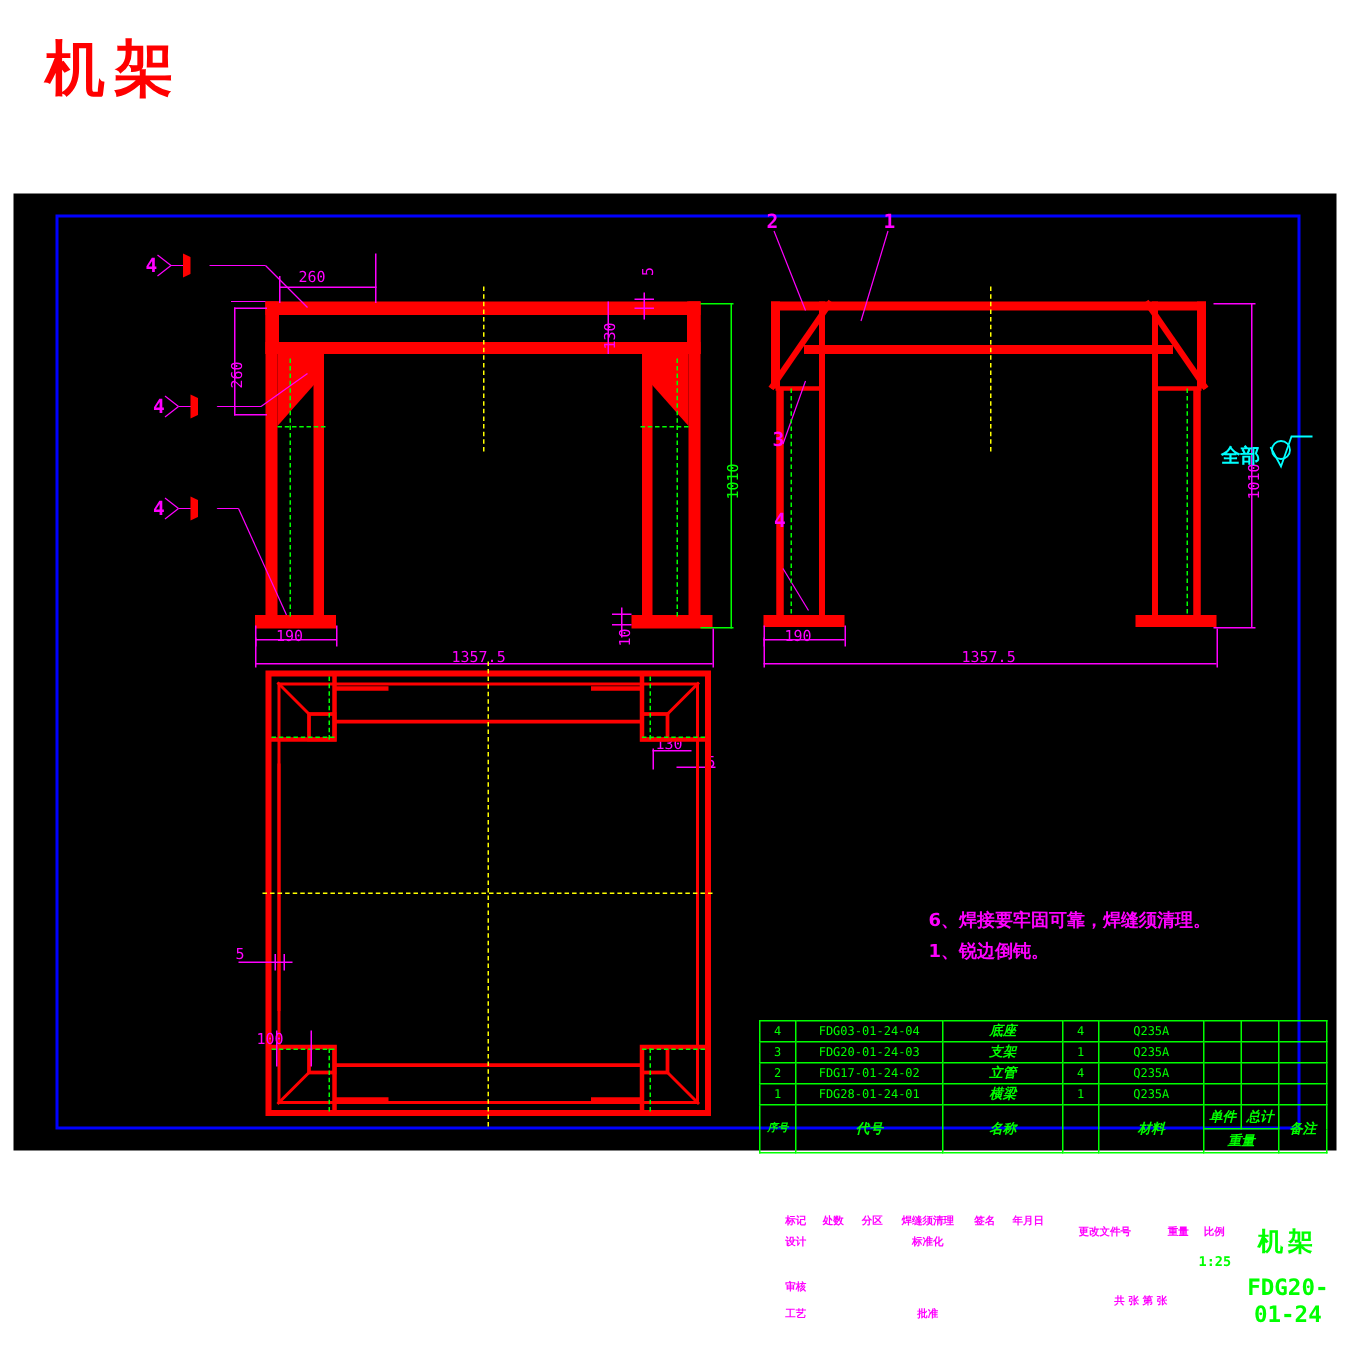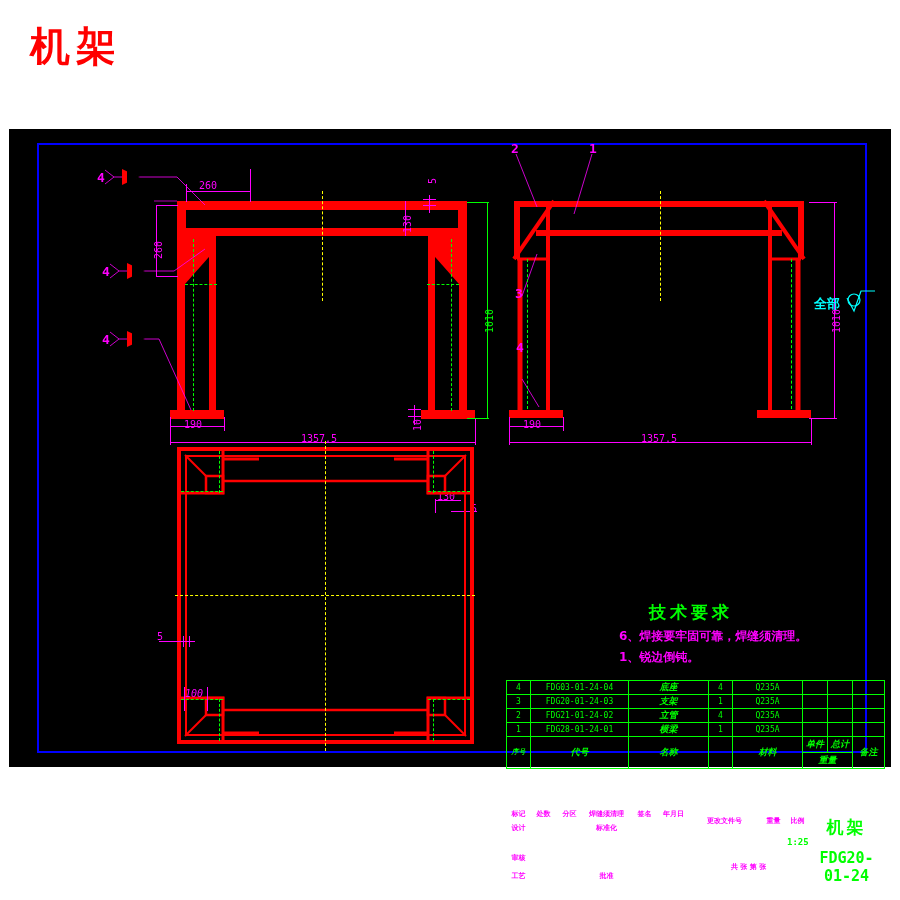--- a/index.html
+++ b/index.html
@@ -45,21 +45,21 @@
   
   table.cad{position:absolute;border-collapse:collapse;table-layout:fixed;}
   table.cad td{padding:0;text-align:center;vertical-align:middle;
      font-family:"DejaVu Sans Mono","Liberation Mono",monospace;}
   
   #bom{left:497px;top:551px;width:378px;}
   #bom td{border:1px solid #00ff00;color:#00ff00;font-size:8px;height:13px;}
   #bom td.cn{font-family:"DejaVu Sans","Liberation Sans",sans-serif;font-weight:bold;font-size:9px;font-style:italic;}
   #bom .hdr{height:30px;}
   
-  #tblock{left:497px;top:649px;width:378px;}
+  #tblock{left:509px;top:649px;width:378px;}
   #tblock td{border:1px solid #ffffff;height:13px;font-size:7px;color:#ff00ff;
      font-family:"DejaVu Sans","Liberation Sans",sans-serif;font-weight:bold;}
   #tblock td.gn{color:#00ff00;}
   #tblock td.big{font-size:17px;letter-spacing:3px;}
   #tblock td.code{font-size:15px;font-family:"DejaVu Sans Mono","Liberation Mono",monospace;}
   #tblock td.sc{font-size:9px;font-family:"DejaVu Sans Mono","Liberation Mono",monospace;}
 
   
   #tech{position:absolute;left:610px;top:472px;}
   #tech .th{color:#00ff00;font-size:17px;font-weight:bold;letter-spacing:4px;
@@ -284,25 +284,24 @@
       <div class="dashYv" style="left:316px;top:312px;height:310px;"></div>
       <div class="dashYh" style="left:166px;top:466px;width:300px;"></div>
 
       <div class="mg" style="left:150px;top:512px;width:36px;height:1px;"></div>
       <div class="mg" style="left:174px;top:507px;width:1px;height:11px;"></div>
       <div class="mg" style="left:180px;top:507px;width:1px;height:11px;"></div>
       <div class="lbl dim" style="left:148px;top:503px;">5</div>
 
       <div class="mg" style="left:175px;top:558px;width:1px;height:24px;"></div>
       <div class="mg" style="left:198px;top:558px;width:1px;height:24px;"></div>
-      <div class="lbl dim" style="left:176px;top:560px;font-style:italic;">100</div>
+      <div class="lbl dim" style="left:162px;top:560px;">100</div>
     </div>
 
     <div id="tech">
-      <div class="th">技术要求</div>
       <div class="tl">6、焊接要牢固可靠，焊缝须清理。</div>
       <div class="tl">1、锐边倒钝。</div>
     </div>
 
     <table id="bom" class="cad">
       <colgroup>
         <col style="width:24px">
           <col style="width:98px">
           <col style="width:80px">
         <col style="width:24px">
@@ -327,21 +326,21 @@
         <td>FDG20-01-24-03</td>
         <td class="cn">支架</td>
         <td>1</td>
         <td>Q235A</td>
         <td></td>
         <td></td>
         <td></td>
       </tr>
       <tr>
         <td>2</td>
-        <td>FDG21-01-24-02</td>
+        <td>FDG17-01-24-02</td>
         <td class="cn">立管</td>
         <td>4</td>
         <td>Q235A</td>
         <td></td>
         <td></td>
         <td></td>
       </tr>
       <tr>
         <td>1</td>
         <td>FDG28-01-24-01</td>

